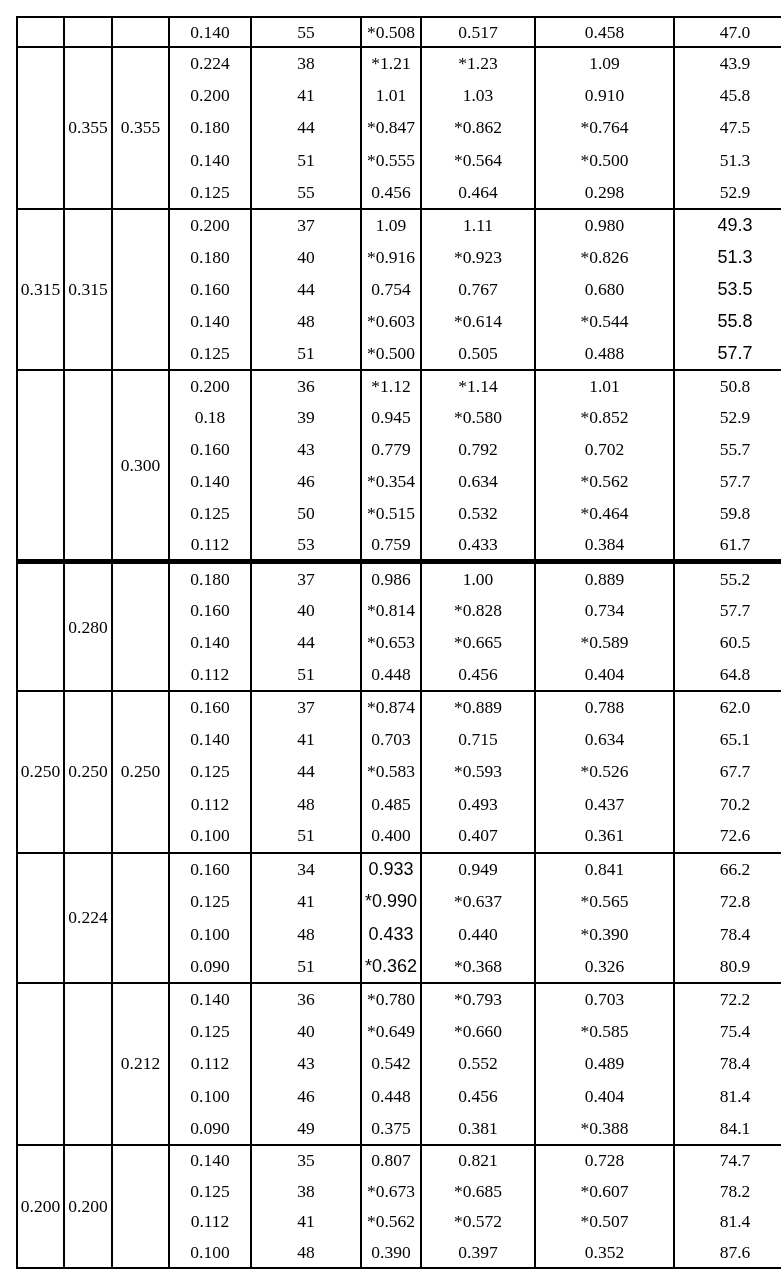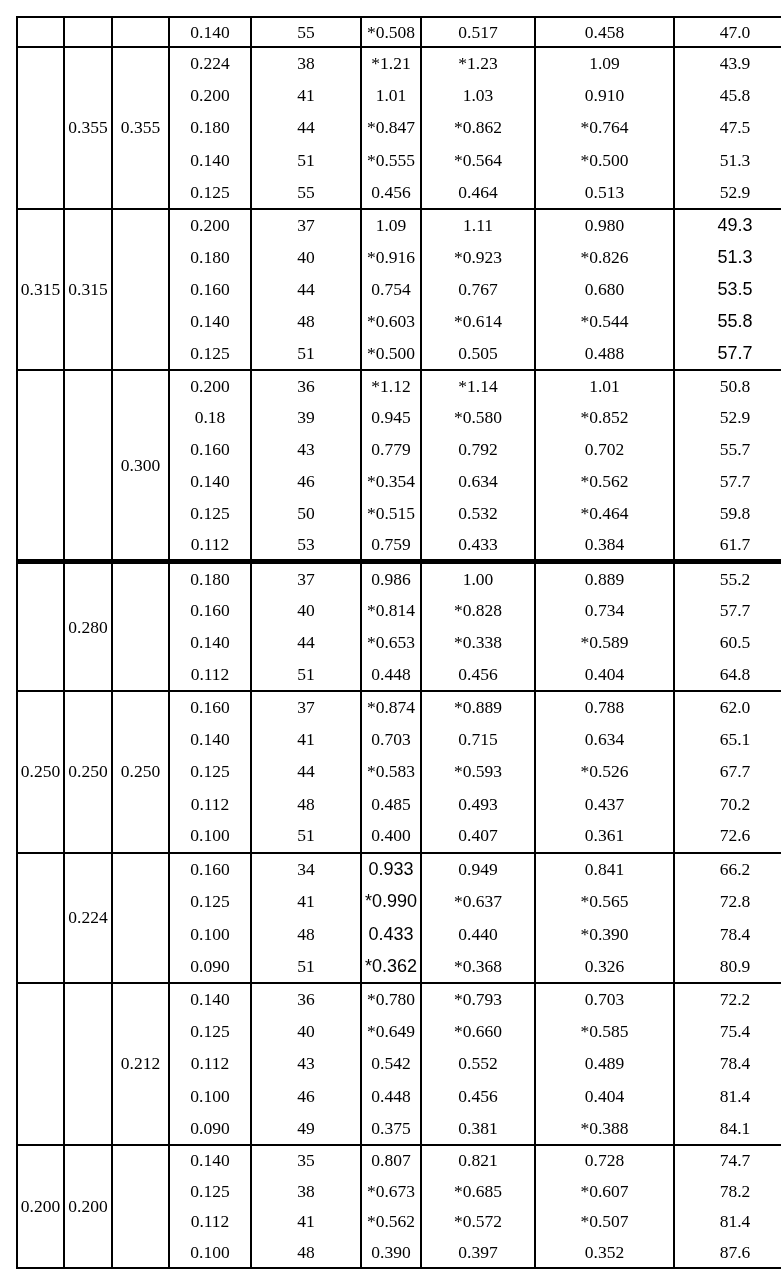--- a/index.html
+++ b/index.html
@@ -111,21 +111,21 @@
           <td>*0.555</td>
           <td>*0.564</td>
           <td>*0.500</td>
           <td>51.3</td>
         </tr>
         <tr style="height: 32.4px;">
           <td>0.125</td>
           <td>55</td>
           <td>0.456</td>
           <td>0.464</td>
-          <td>0.513</td>
+          <td>0.298</td>
           <td>52.9</td>
         </tr>
         <tr class="group-start" style="height: 32.2px;">
           <td rowspan="5" class="lbl">0.315</td>
           <td rowspan="5" class="lbl">0.315</td>
           <td rowspan="5" class="lbl"></td>
           <td>0.200</td>
           <td>37</td>
           <td>1.09</td>
           <td>1.11</td>
@@ -231,21 +231,21 @@
           <td>40</td>
           <td>*0.814</td>
           <td>*0.828</td>
           <td>0.734</td>
           <td>57.7</td>
         </tr>
         <tr style="height: 32.2px;">
           <td>0.140</td>
           <td>44</td>
           <td>*0.653</td>
-          <td>*0.338</td>
+          <td>*0.665</td>
           <td>*0.589</td>
           <td>60.5</td>
         </tr>
         <tr style="height: 32.2px;">
           <td>0.112</td>
           <td>51</td>
           <td>0.448</td>
           <td>0.456</td>
           <td>0.404</td>
           <td>64.8</td>

